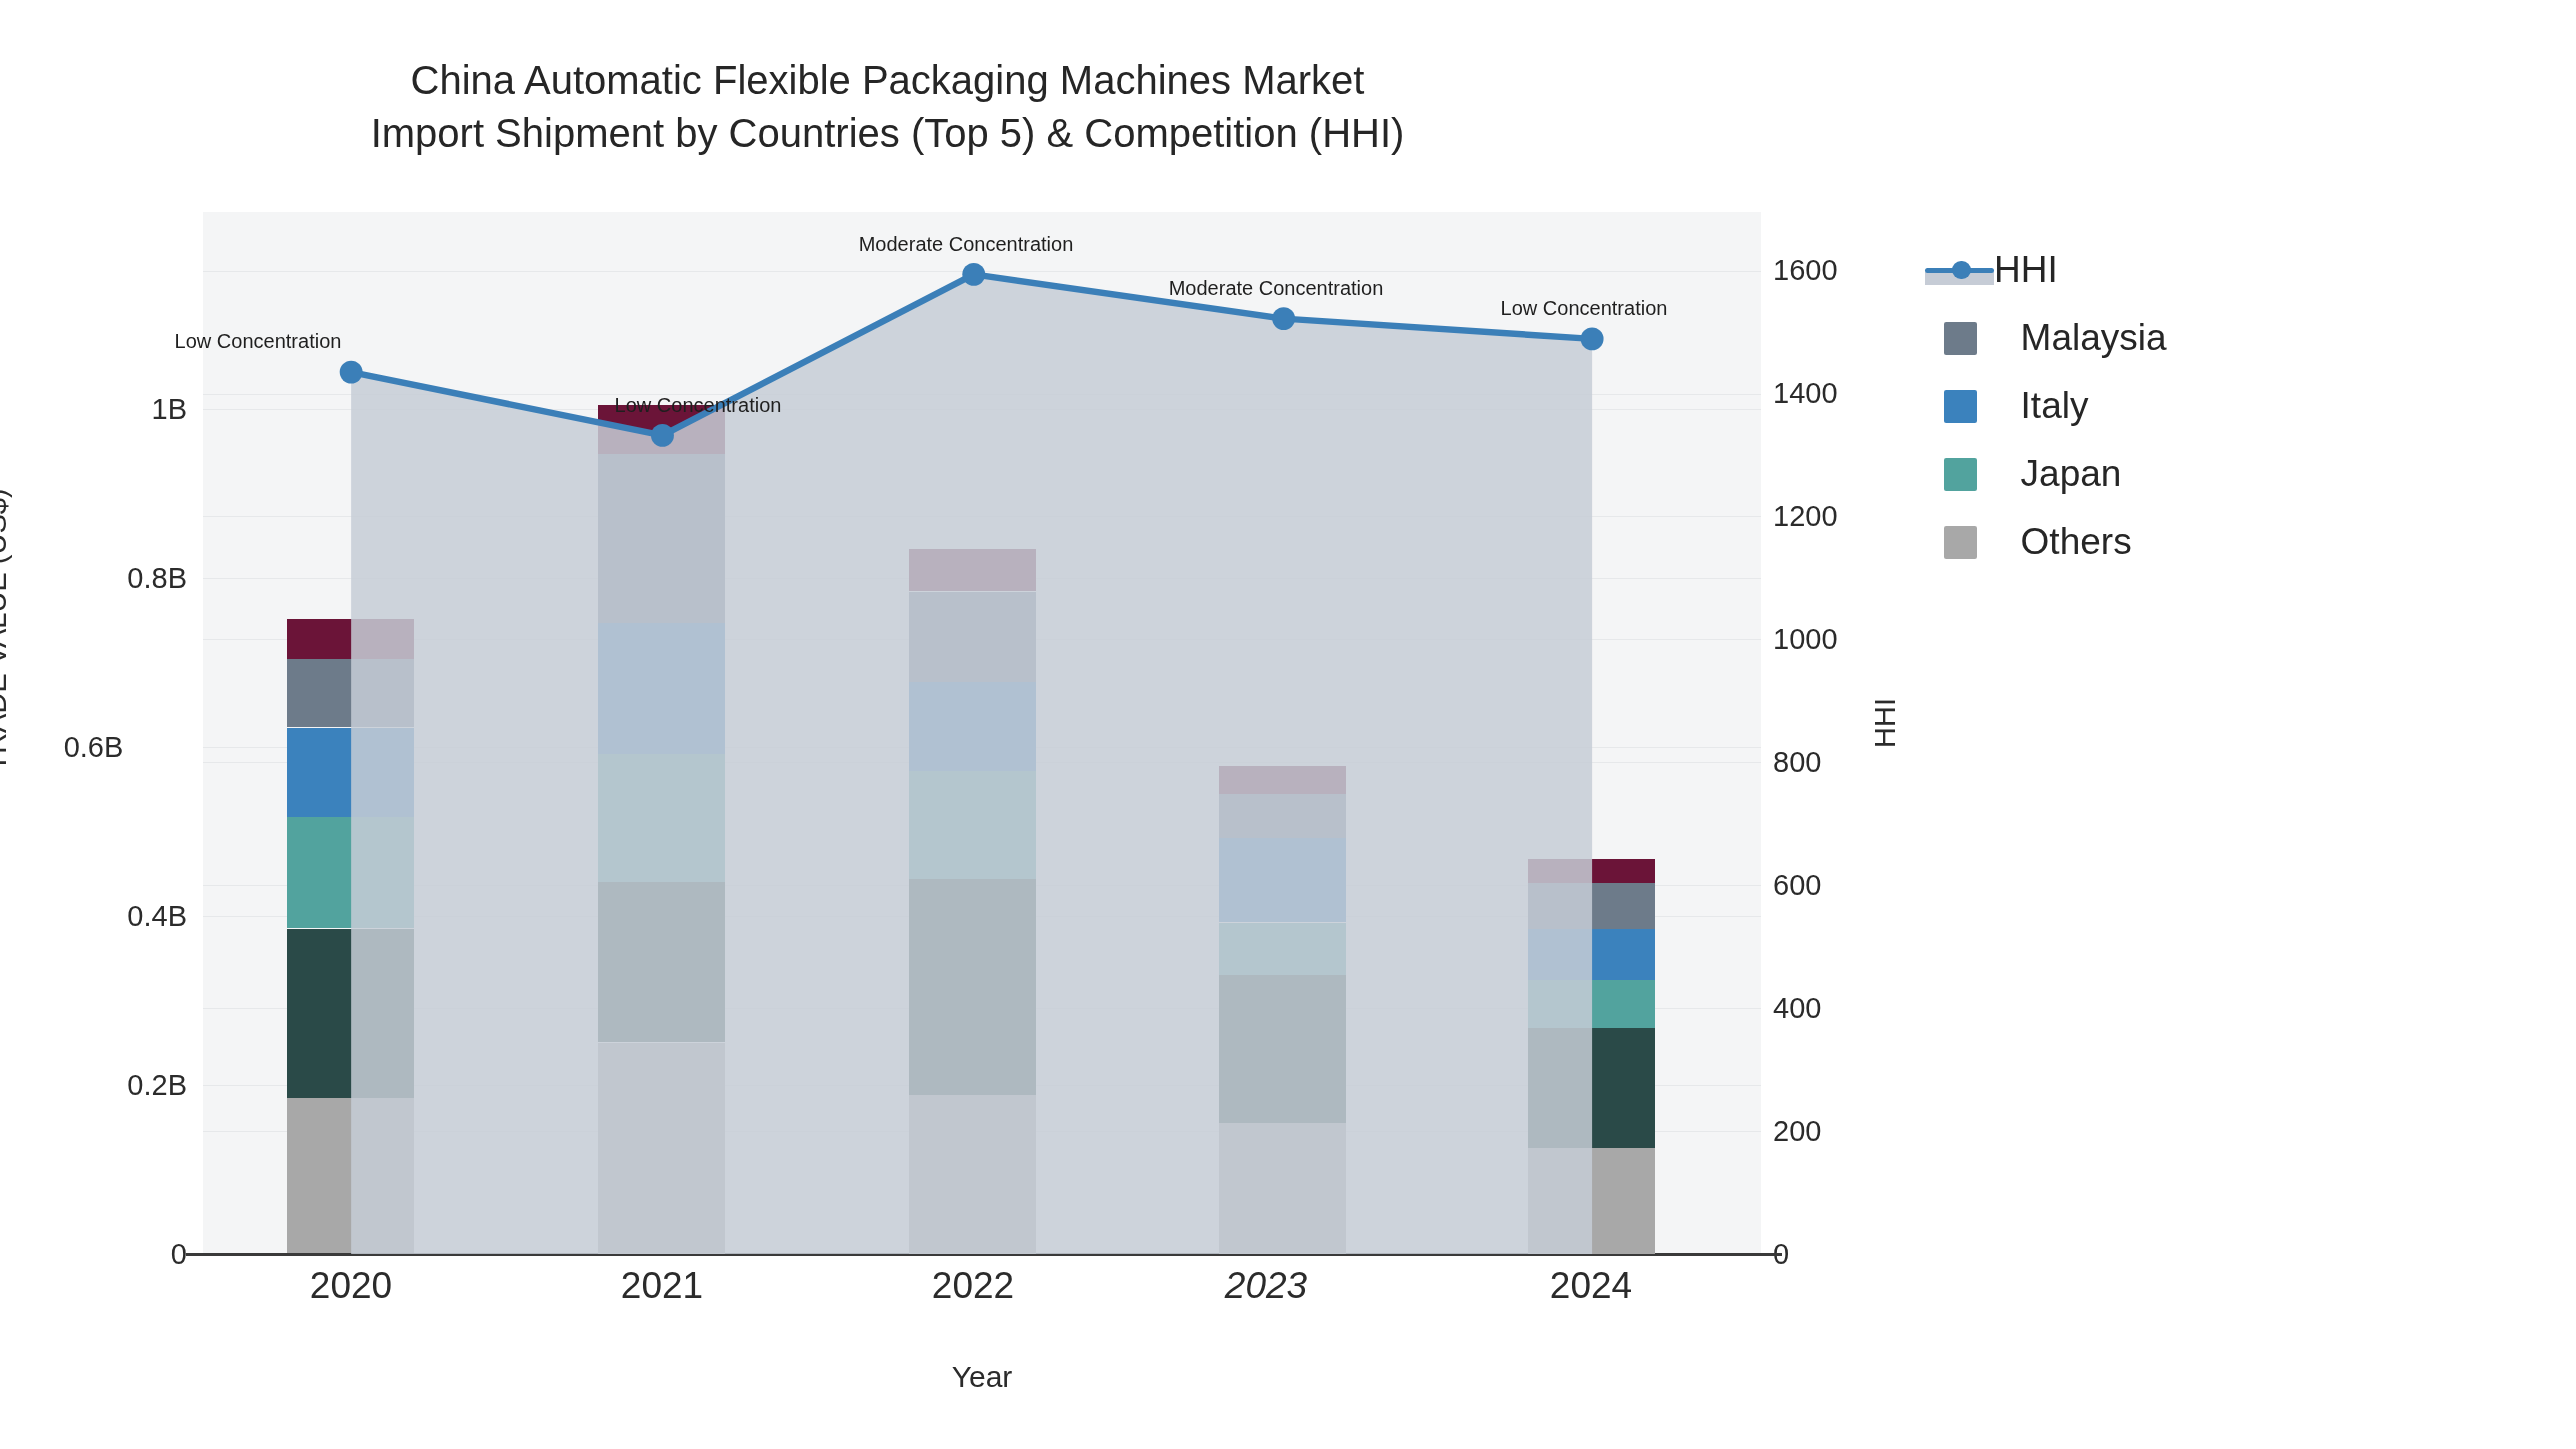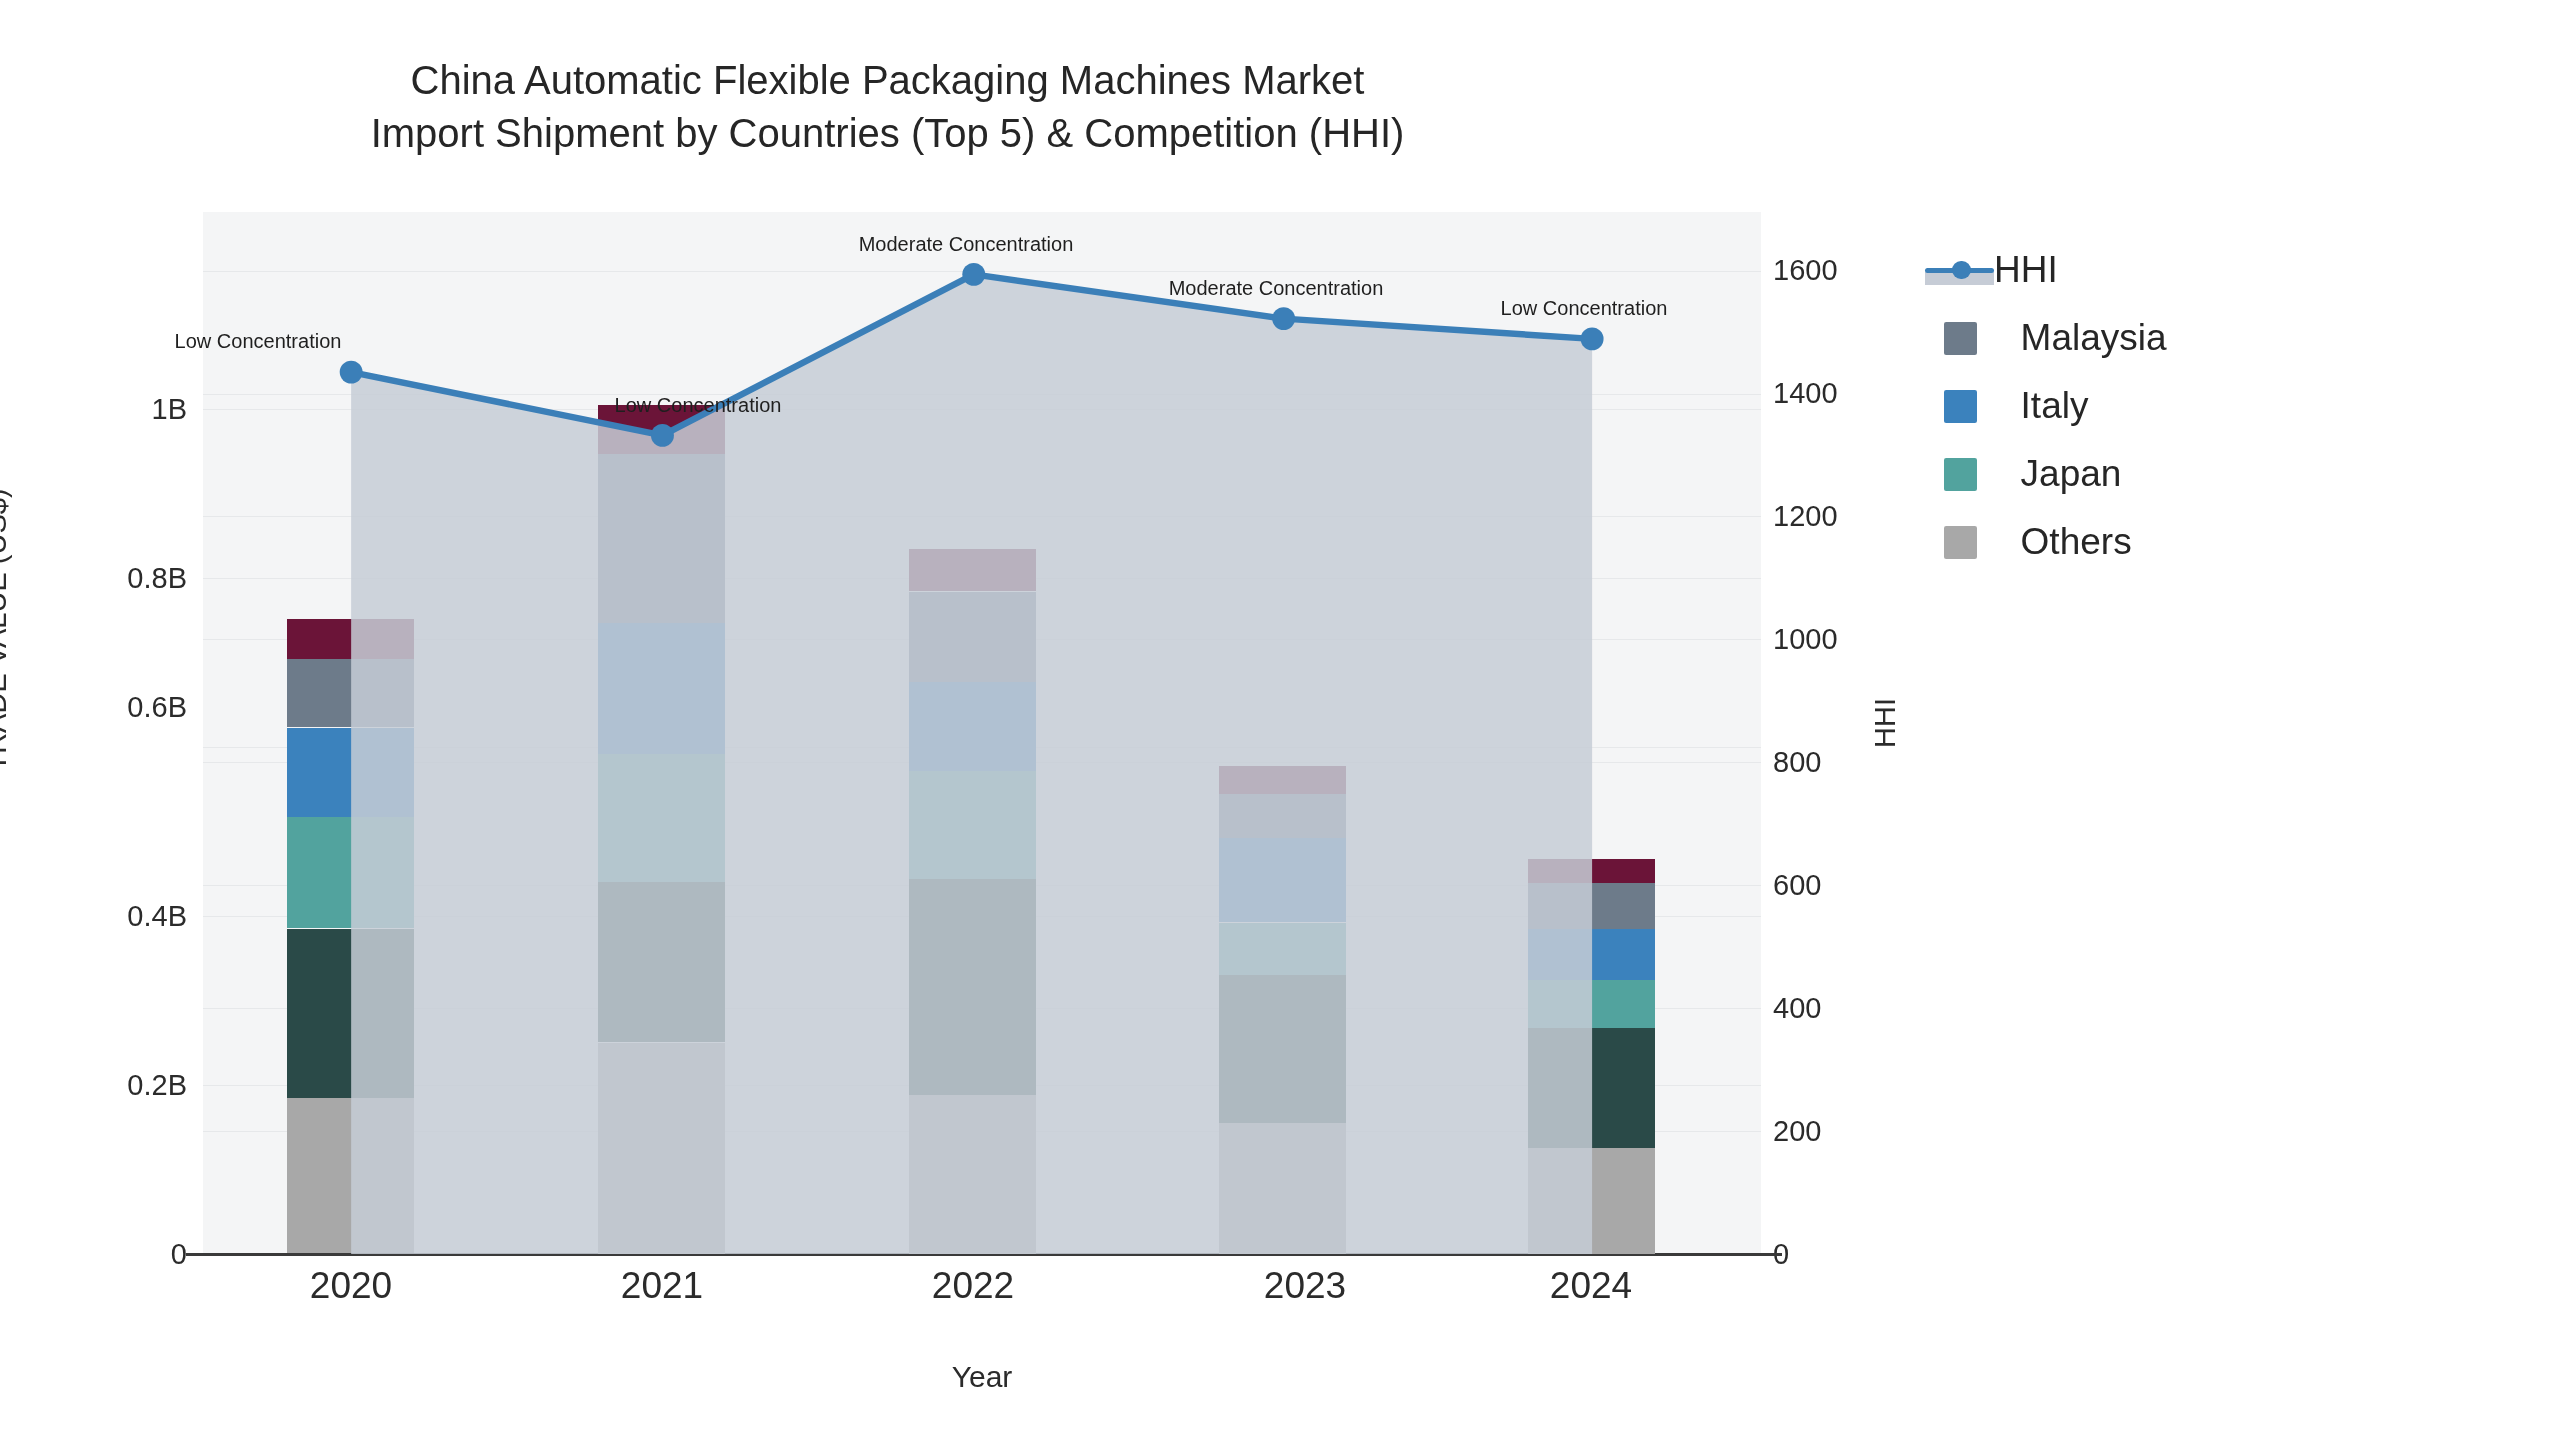--- a/index.html
+++ b/index.html
@@ -60,21 +60,21 @@
       <div class="gridline" style="top: 704px;"></div>
       <div class="gridline" style="top: 535px;"></div>
       <div class="gridline" style="top: 366px;"></div>
       <div class="gridline" style="top: 197px;"></div>
     </div>
 
   <div id="axis-left-ticks">
       <div class="axis-left-label" style="top: 1254px; width: 187px; left: 0px;">0</div>
       <div class="axis-left-label" style="top: 1085px; width: 187px; left: 0px;">0.2B</div>
       <div class="axis-left-label" style="top: 916px; width: 187px; left: 0px;">0.4B</div>
-      <div class="axis-left-label" style="top: 707px; width: 187px; left: 0px;">0.6B</div>
+      <div class="axis-left-label" style="top: 747px; width: 187px; left: 0px; text-align: center;">0.6B</div>
       <div class="axis-left-label" style="top: 578px; width: 187px; left: 0px; text-align: right;">0.8B</div>
       <div class="axis-left-label" style="top: 409px; width: 187px; left: 0px;">1B</div>
     </div>
   <div id="axis-right-ticks">
       <div class="axis-right-label" style="top: 1254px; left: 1773px;">0</div>
       <div class="axis-right-label" style="top: 1131px; left: 1773px;">200</div>
       <div class="axis-right-label" style="top: 1008px; left: 1773px;">400</div>
       <div class="axis-right-label" style="top: 885px; left: 1773px;">600</div>
       <div class="axis-right-label" style="top: 762px; left: 1773px;">800</div>
       <div class="axis-right-label" style="top: 639px; left: 1773px;">1000</div>
@@ -84,21 +84,21 @@
     </div>
 
   <div class="ytitle-left">TRADE VALUE (US$)</div>
   <div class="ytitle-right">HHI</div>
 
   <div class="axisline-x"></div>
   <div id="xticks">
       <div class="xtick" style="left: 351px;">2020</div>
       <div class="xtick" style="left: 662px;">2021</div>
       <div class="xtick" style="left: 973px;">2022</div>
-      <div class="xtick" style="left: 1305px;">2023</div>
+      <div class="xtick" style="left: 1266px; font-style: italic;">2023</div>
       <div class="xtick" style="left: 1591px;">2024</div>
     </div>
   <div class="xtitle">Year</div>
 
   <div id="bars">
       <div class="bar" style="left: 287px; top: 0px; width: 127px; height: 1254px;">
         <div class="seg" style="height: 156px; top: 1097px; background: rgb(168, 168, 168);"></div>
         <div class="seg" style="height: 169px; top: 929px; background: rgb(42, 74, 72);"></div>
         <div class="seg" style="height: 112px; top: 816px; background: rgb(82, 163, 158);"></div>
         <div class="seg" style="height: 89px; top: 728px; background: rgb(59, 130, 189);"></div>

